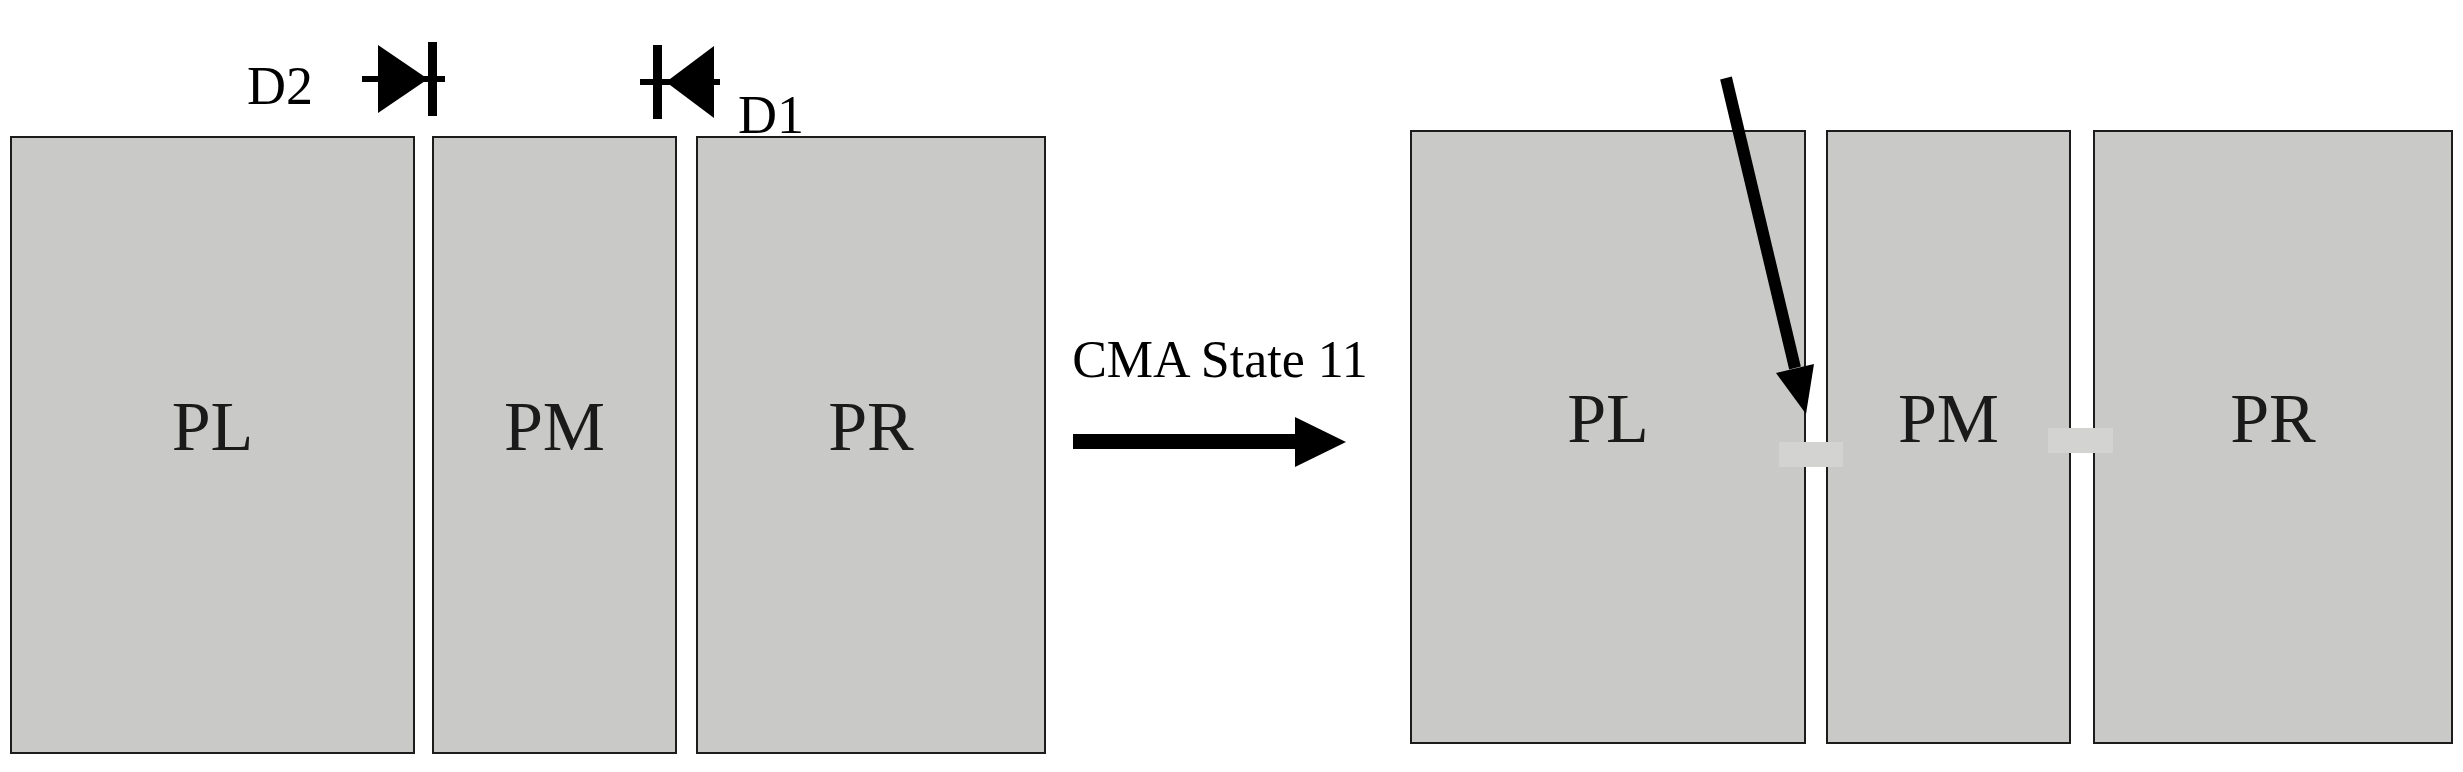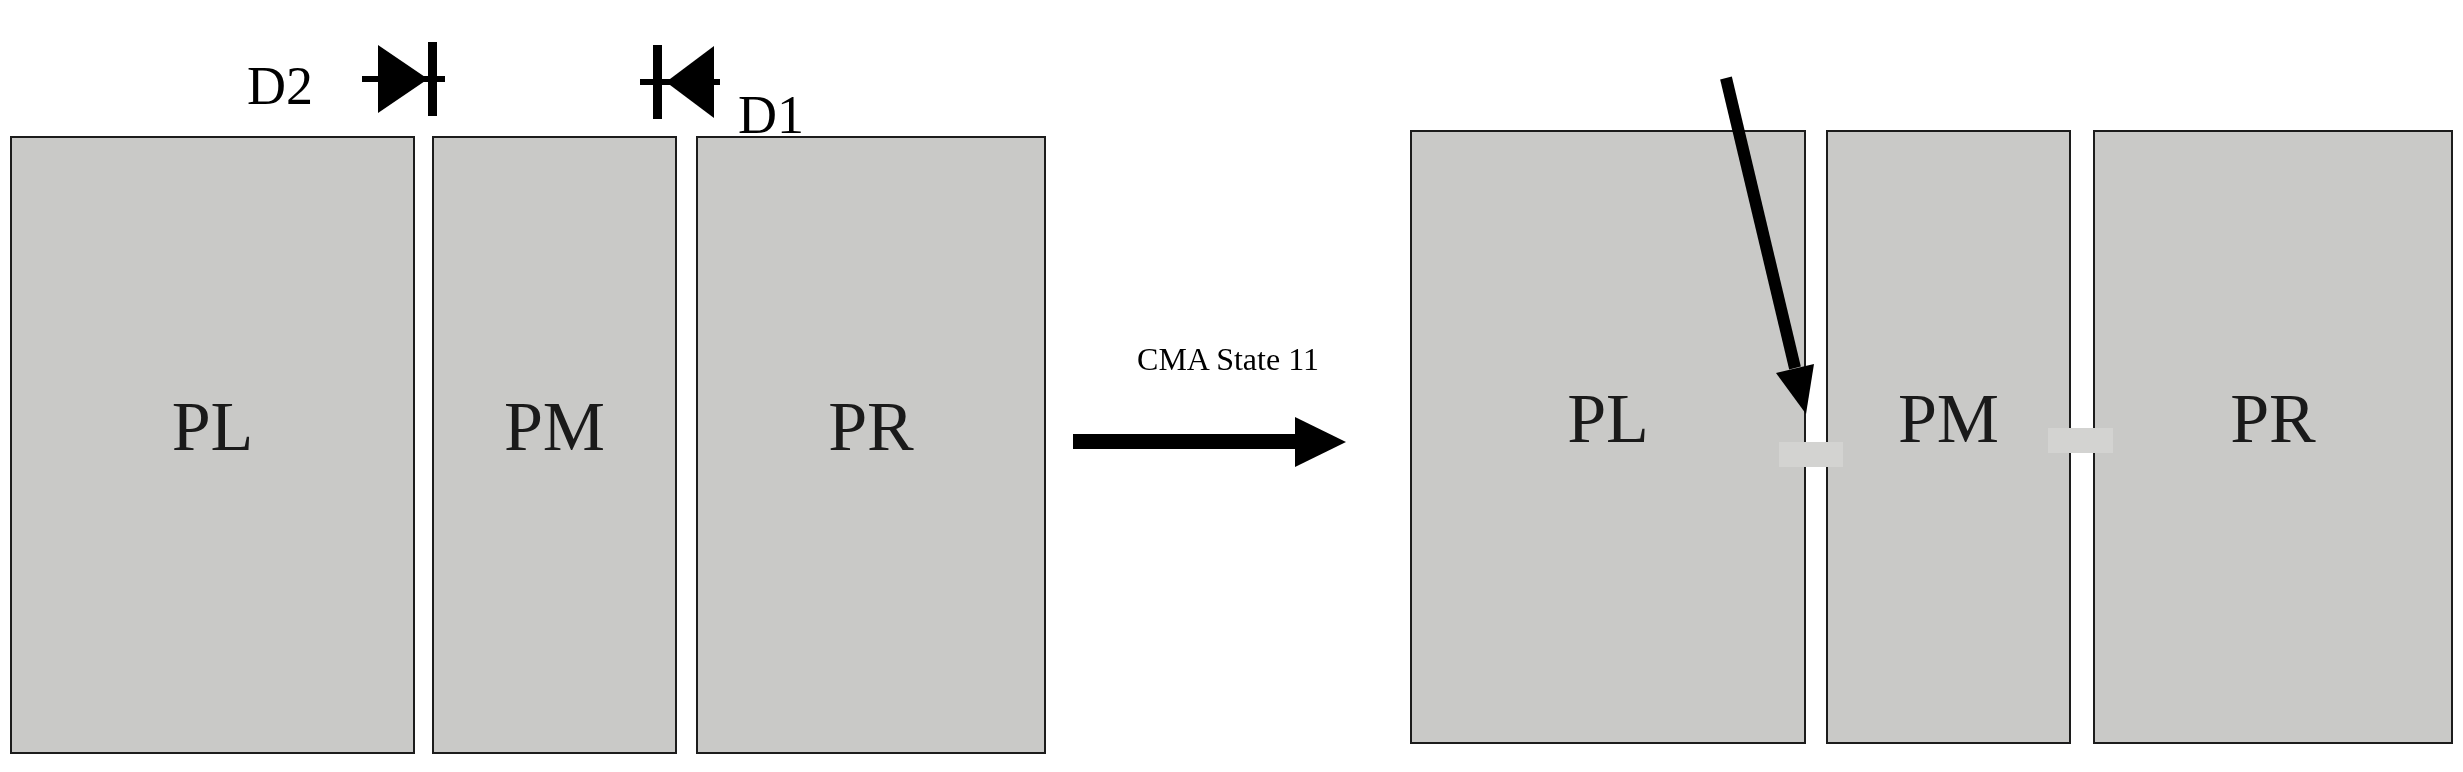--- a/index.html
+++ b/index.html
@@ -33,21 +33,21 @@
     white-space: nowrap;
   }
   .annotation {
     position: absolute;
     transform: translate(-50%, -50%);
     color: #000000;
     white-space: nowrap;
     z-index: 4;
   }
   .annotation.diode-label { font-size: 54px; }
-  .annotation.transition-label { font-size: 32px; margin-left: 8px; }
+  .annotation.transition-label { font-size: 52px; }
   .annotation.stub-label { font-size: 52px; }
   .stub {
     position: absolute;
     background: var(--stub-fill, #d3d3d1);
     z-index: 3;
   }
   .overlay {
     position: absolute;
     left: 0;
     top: 0;

